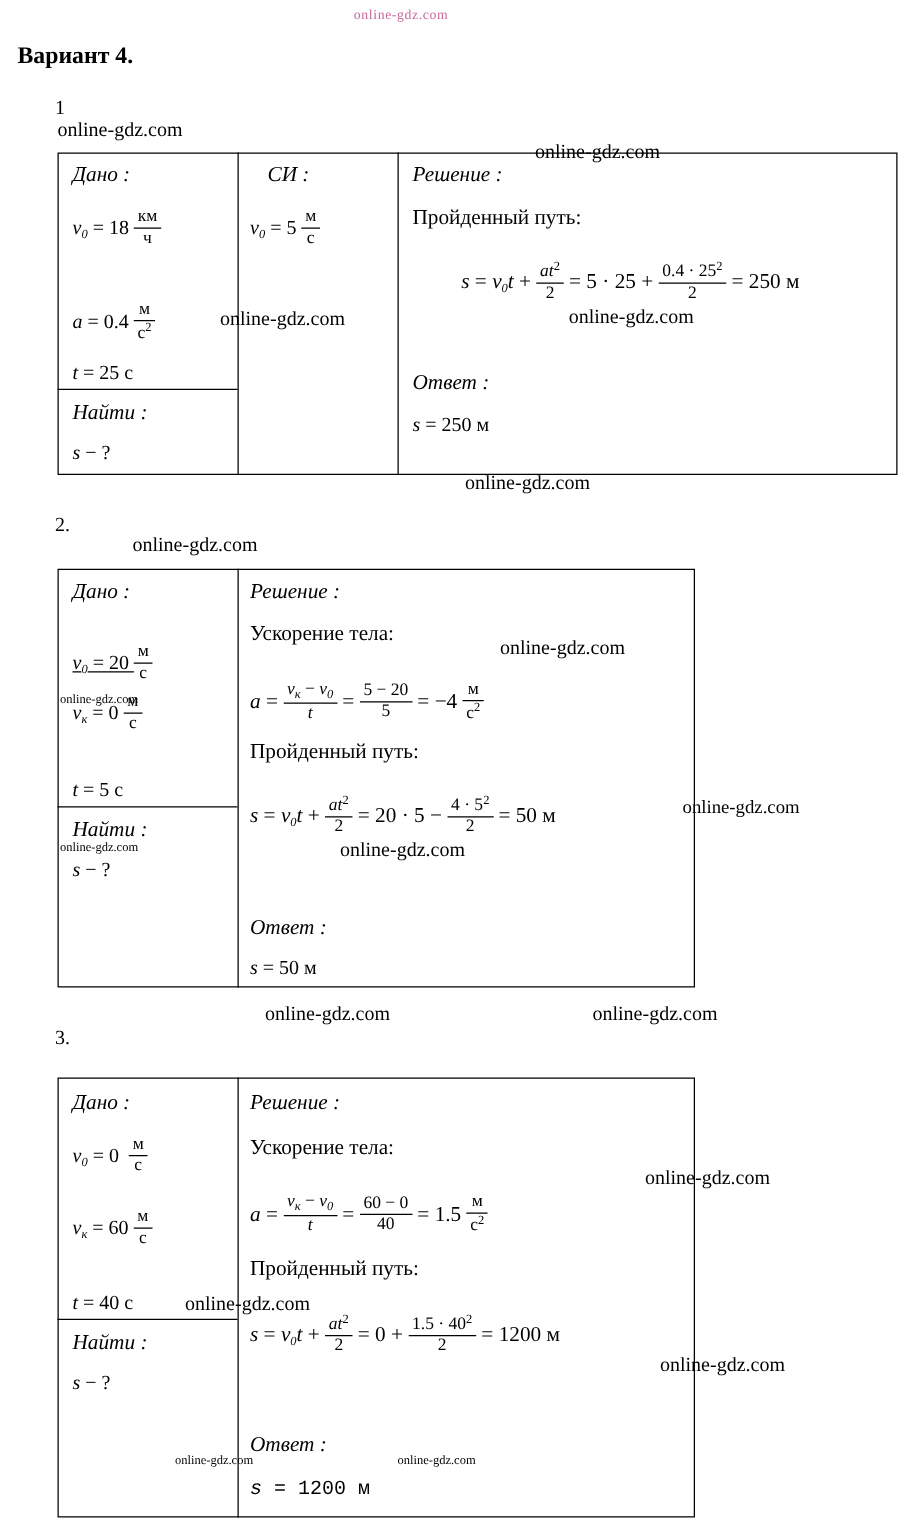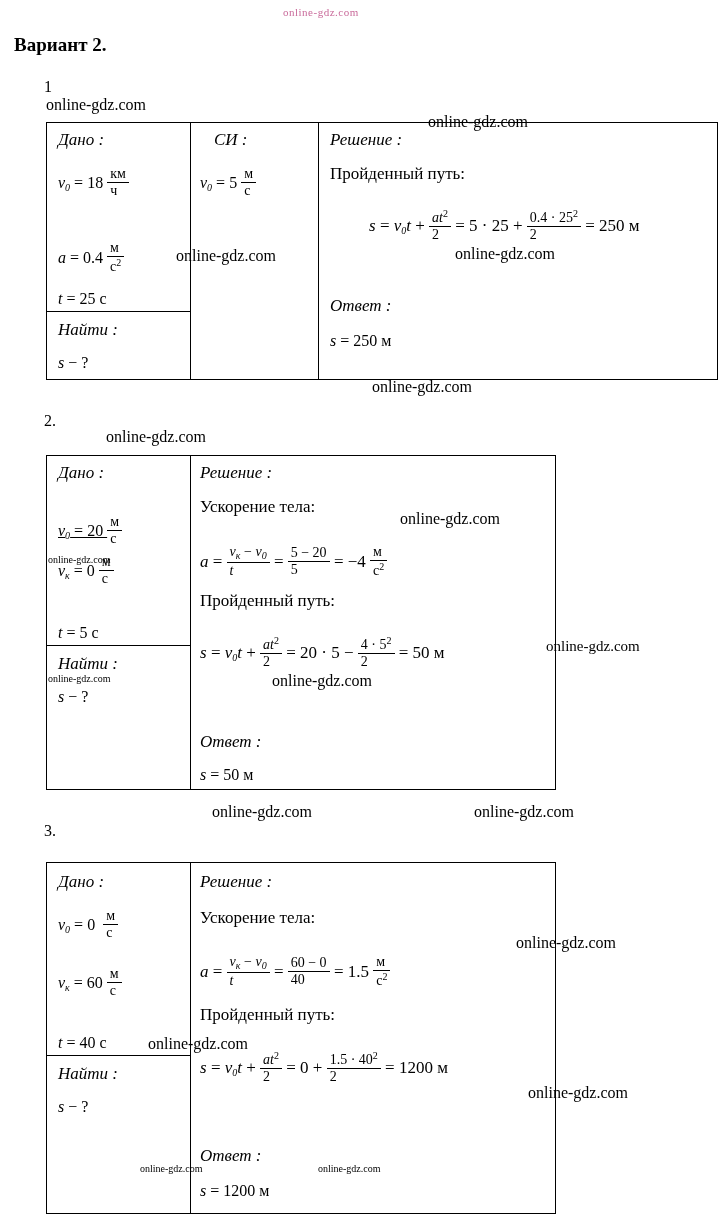--- a/index.html
+++ b/index.html
@@ -50,37 +50,37 @@
   .it{ font-style:italic; }
   .cell{
     position:absolute;
     font-size:16px;
     white-space:nowrap;
   }
   .lbl{ font-style:italic; font-size:17px; }
   .frac{
     display:inline-block;
     vertical-align:middle;
-    text-align:left;
+    text-align:center;
     position:relative;
     top:-1px;
   }
   .frac .num{ display:block; padding:0 3px; font-size:14px; line-height:1.05;}
   .frac .den{ display:block; padding:0 3px; border-top:1.2px solid #000; font-size:14px; line-height:1.15;}
   .sub{ font-size:10px; vertical-align:-3px;}
   .sup{ font-size:10px; vertical-align:5px;}
   .eq{ font-size:17px; white-space:nowrap;}
   .eq .frac .num,.eq .frac .den{font-size:14px;}
 </style>
 </head>
 <body>
 
 <div class="wm wm-top" style="left:283px;top:6px;">online-gdz.com</div>
 
-<div class="title">Вариант 2.</div>
+<div class="title">Вариант 4.</div>
 
 <div class="qnum" style="left:44px;top:78px;">1</div>
 
 <div class="tbl" style="left:46px;top:122px;width:672px;height:258px;"></div>
 <div class="vline" style="left:190px;top:122px;height:258px;"></div>
 <div class="vline" style="left:318px;top:122px;height:258px;"></div>
 <div class="hline" style="left:46px;top:311px;width:144px;"></div>
 
 <div class="cell lbl" style="left:58px;top:130px;">Дано :</div>
 <div class="cell" style="left:58px;top:168px;">
@@ -175,21 +175,21 @@
 </div>
 <div class="cell" style="left:200px;top:1005px;font-size:17px;">Пройденный путь:</div>
 <div class="cell eq" style="left:200px;top:1052px;">
   <span class="it">s</span> = <span class="it">v</span><span class="sub it">0</span><span class="it">t</span> +
   <span class="frac"><span class="num"><span class="it">at</span><span class="sup">2</span></span><span class="den">2</span></span>
   = 0 +
   <span class="frac"><span class="num">1.5 · 40<span class="sup">2</span></span><span class="den">2</span></span>
   = 1200 м
 </div>
 <div class="cell lbl" style="left:200px;top:1146px;">Ответ :</div>
-<div class="cell" style="left:200px;top:1182px;"><span class="it">s</span> = 1200 м</div>
+<div class="cell" style="left:200px;top:1182px;font-family:Liberation Mono, monospace;"><span class="it">s</span> = 1200 м</div>
 
 <div id="wm-layer">
     <div class="wm" style="left: 46px; top: 96px; font-size: 16px;">online-gdz.com</div>
     <div class="wm" style="left: 428px; top: 113px; font-size: 16px;">online-gdz.com</div>
     <div class="wm" style="left: 176px; top: 247px; font-size: 16px;">online-gdz.com</div>
     <div class="wm" style="left: 455px; top: 245px; font-size: 16px;">online-gdz.com</div>
     <div class="wm" style="left: 372px; top: 378px; font-size: 16px;">online-gdz.com</div>
     <div class="wm" style="left: 106px; top: 428px; font-size: 16px;">online-gdz.com</div>
     <div class="wm" style="left: 400px; top: 510px; font-size: 16px;">online-gdz.com</div>
     <div class="wm" style="left: 48px; top: 554px; font-size: 10px;">online-gdz.com</div>

